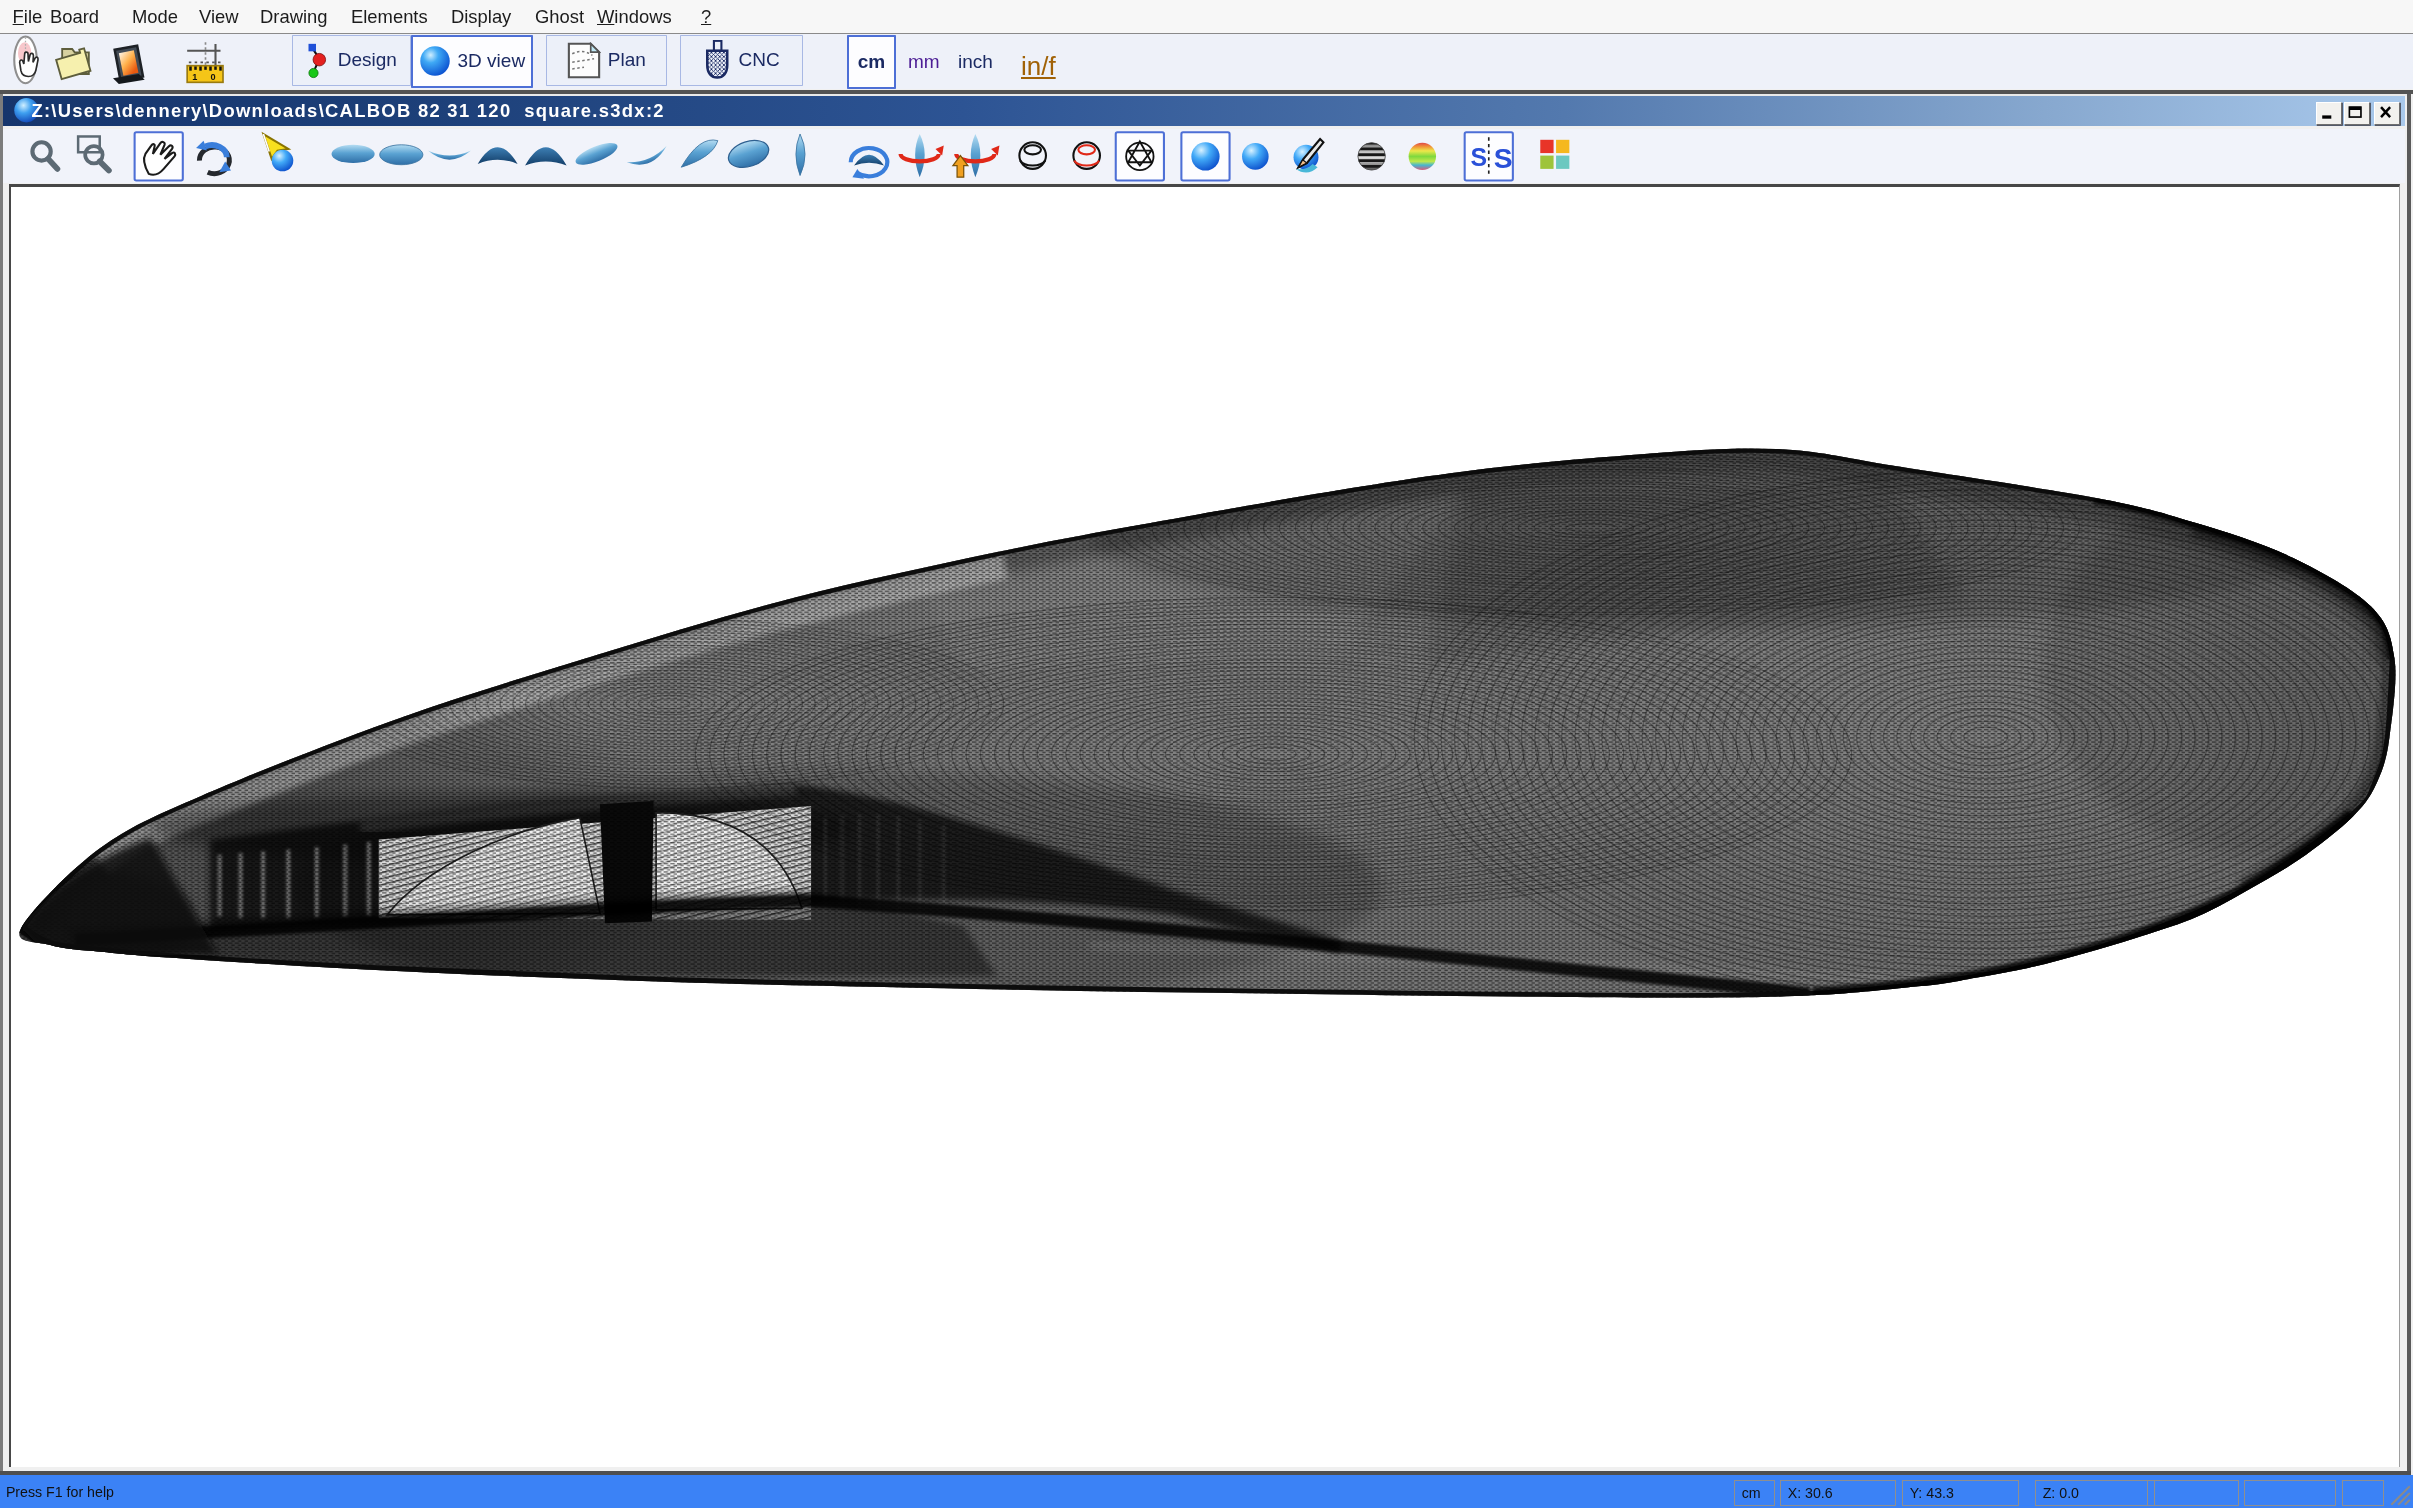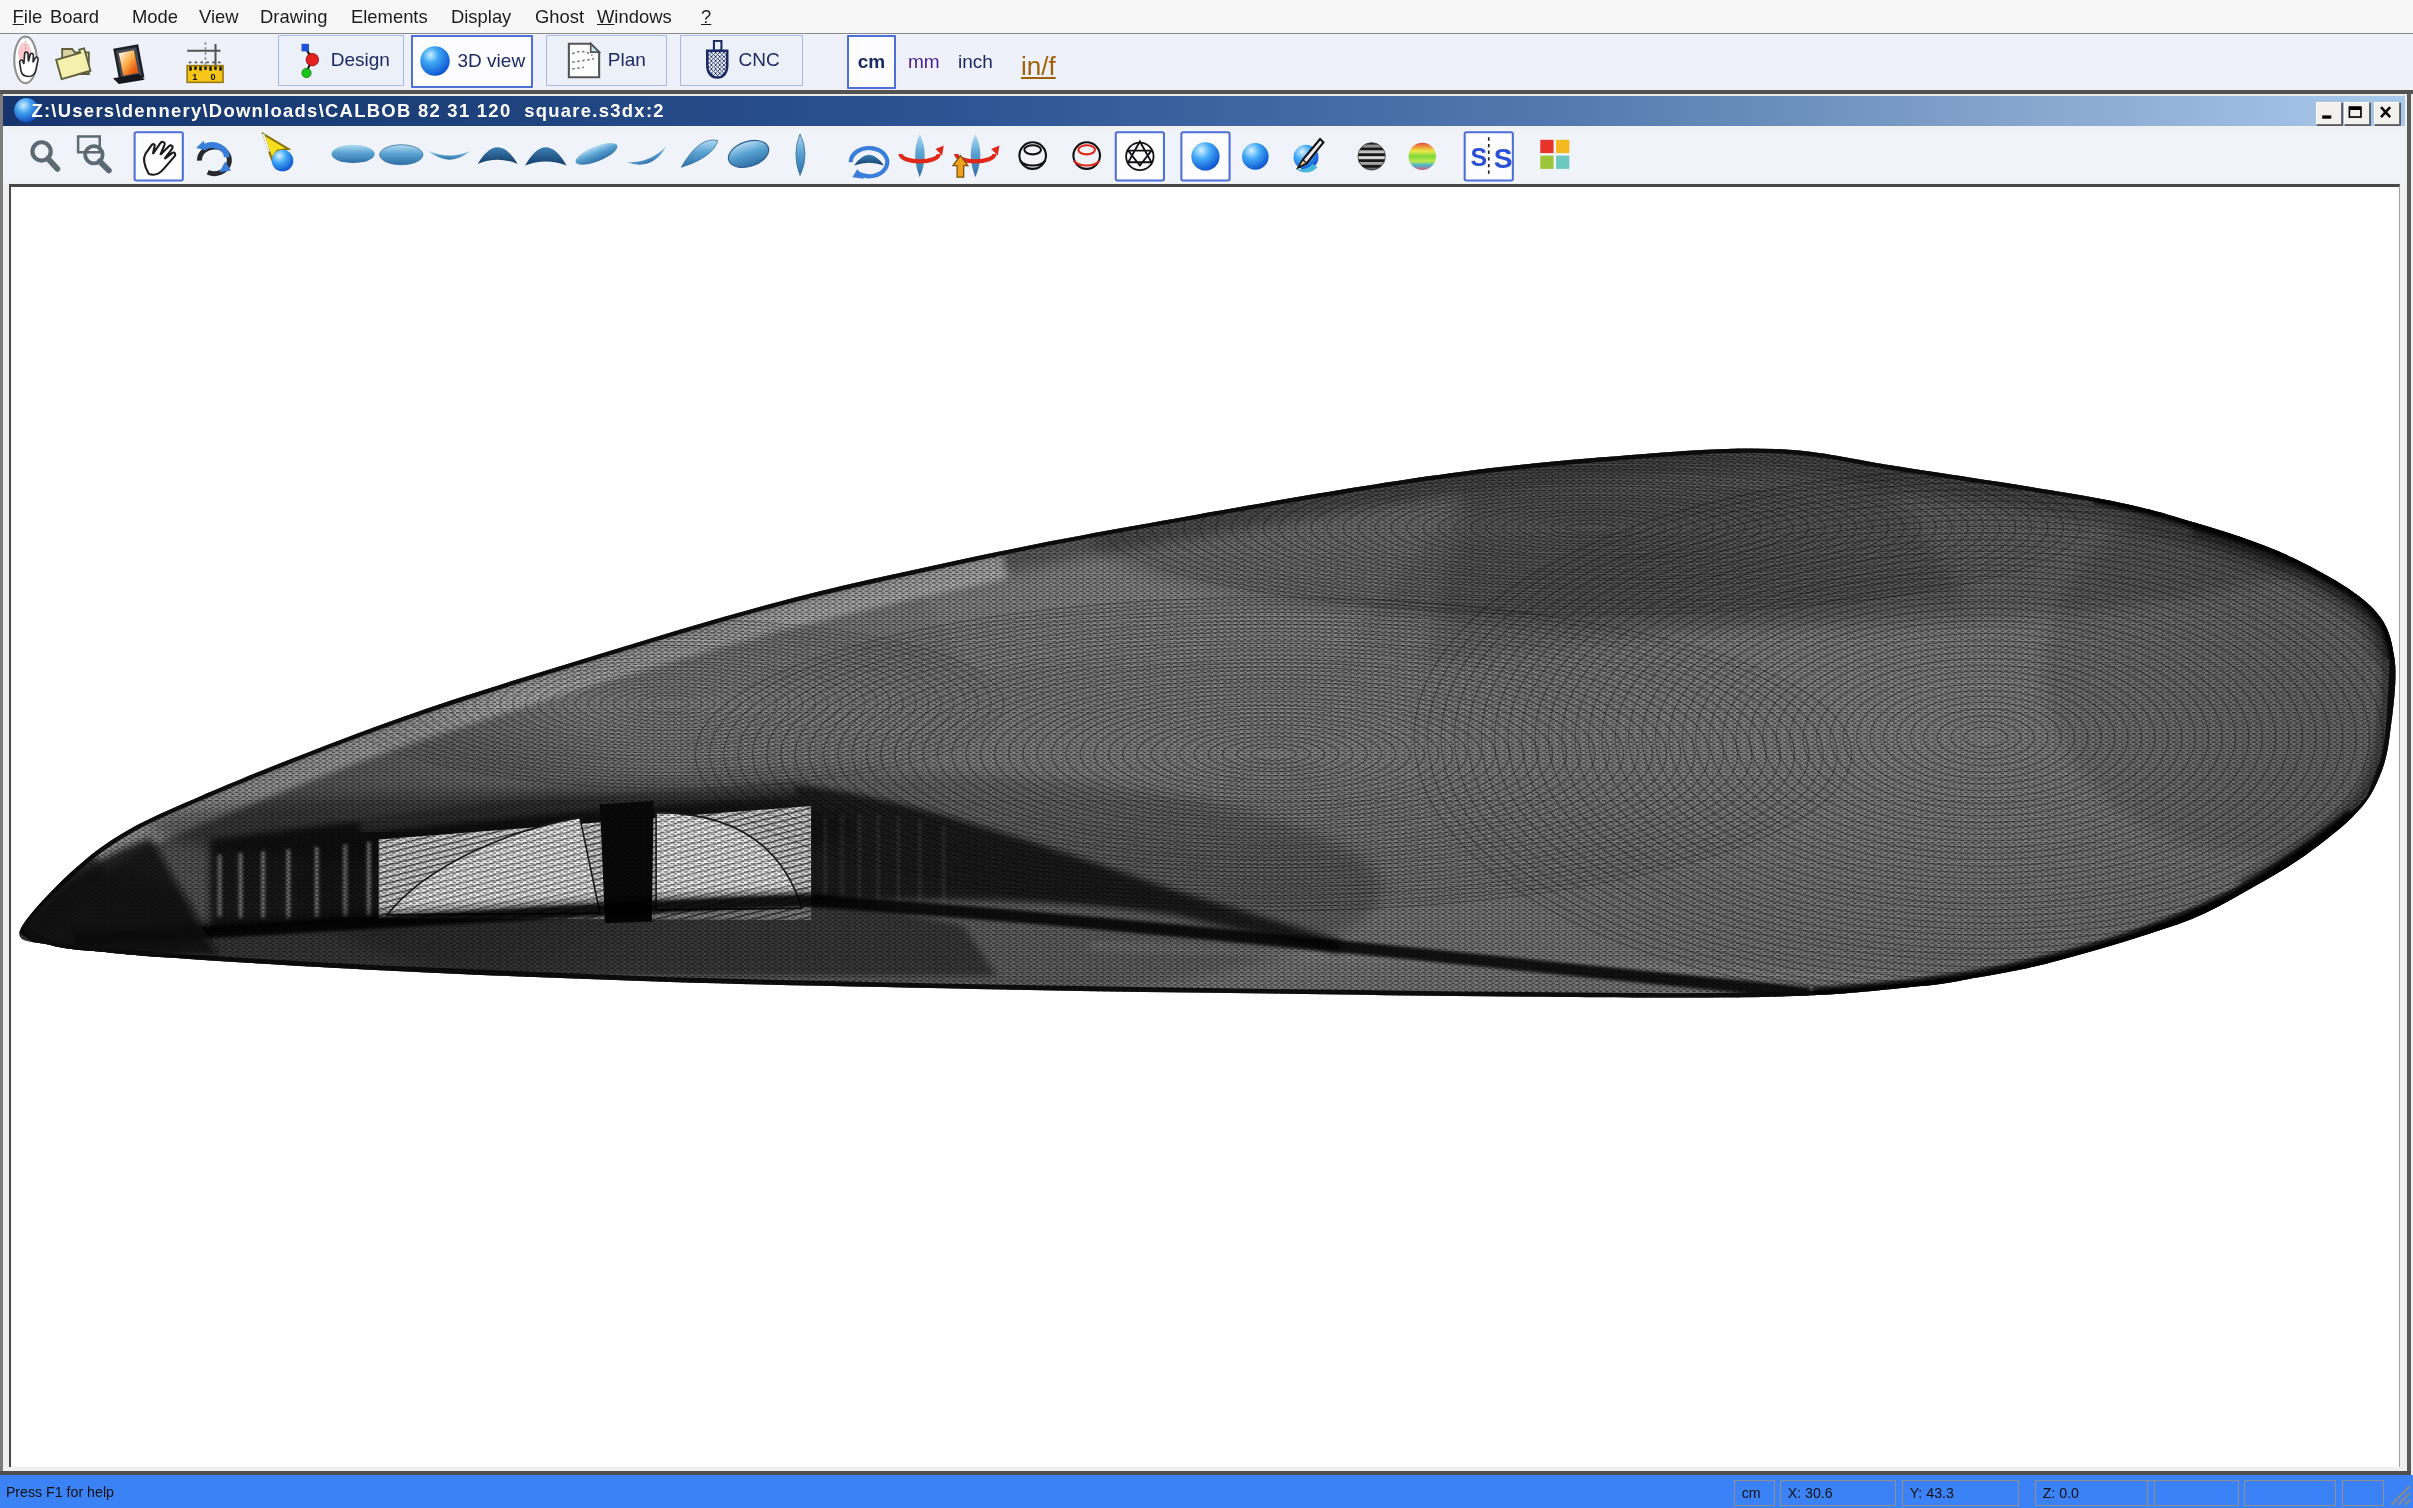--- a/index.html
+++ b/index.html
@@ -80,21 +80,21 @@
             <path d="M16 31 v5"></path>
             <path d="M22 31 v4"></path>
             <path d="M28 31 v5"></path>
             <path d="M34 31 v4"></path>
             <path d="M40 31 v5"></path>
           </g>
         <text x="6" y="47" font-size="11" font-weight="bold" fill="#111" font-family="Liberation Sans">1</text>
         <text x="28" y="47" font-size="11" font-weight="bold" fill="#111" font-family="Liberation Sans">0</text>
       </g>
     </svg>
-    <div class="tb" style="left:278px;width:117px;padding-left:7px;">
+    <div class="tb" style="left:292px;width:117px;">
       <svg width="25" height="37" viewBox="0 0 30 44">
         <path d="M7 6 L16 20 L9 36" stroke="#111" stroke-width="2.5" fill="none"></path>
         <rect x="3" y="2" width="9" height="9" fill="#1f50d8"></rect>
         <circle cx="16" cy="21" r="7.5" fill="#e42020" stroke="#801010" stroke-width="1"></circle>
         <circle cx="9" cy="37" r="5.5" fill="#18c818" stroke="#0a7a0a" stroke-width="1"></circle>
       </svg>
       <span>Design</span>
       </div>
     <div class="tb tbsel" style="left:411px;width:118px;">
       <svg width="32" height="32" viewBox="0 0 38 38">

